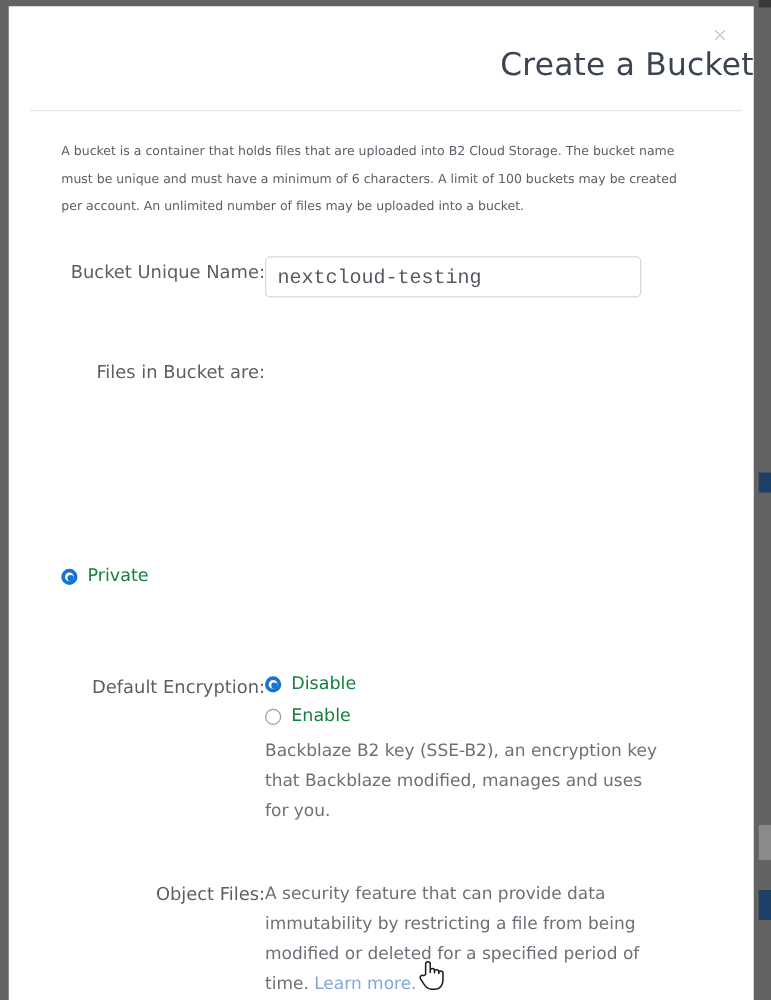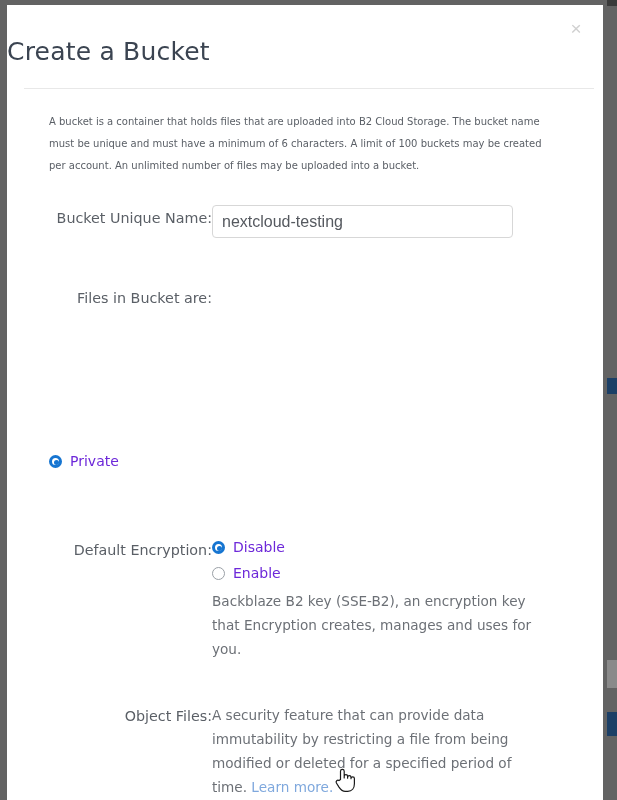--- a/index.html
+++ b/index.html
@@ -51,21 +51,21 @@
     line-height: 22px;
     text-align: center;
     font-size: 19px;
     color: #d0d0d0;
     font-family: "Liberation Sans", sans-serif;
     cursor: pointer;
     user-select: none;
   }
 
   #modal-title {
-    text-align: left;
+    text-align: right;
     font-size: 25px;
     font-weight: 400;
     color: #3b4451;
     letter-spacing: 0.2px;
     margin: 0;
     padding: 32px 0 0 0;
     font-family: "DejaVu Sans", sans-serif;
   }
 
   #title-divider {
@@ -110,21 +110,21 @@
 
   #bucket-name-input {
     box-sizing: border-box;
     width: 301px;
     height: 33px;
     border: 1px solid #d7d7d7;
     border-radius: 4px;
     padding: 0 9px;
     font-size: 16px;
     color: #55595f;
-    font-family: Liberation Sans, sans-serif;
+    font-family: Liberation Mono, monospace;
     background: #fff;
     outline: none;
   }
   #bucket-name-input::placeholder { color: #b4b4b4; }
 
   
   .radio-group { margin: 0; }
   .radio-opt {
     display: flex;
     align-items: center;
@@ -152,21 +152,21 @@
     position: absolute;
     left: 2px;
     top: 2px;
     width: 5px;
     height: 5px;
     border-radius: 50%;
     background: #1675d1;
   }
   .radio-label {
     font-size: 14px;
-    color: #6d28d9;
+    color: #15803d;
     line-height: 20px;
   }
 
   .helper-text {
     font-size: 13.6px;
     color: #6c7076;
     line-height: 24px;
     margin: 6px 0 0 0;
     max-width: 320px;
   }
@@ -247,21 +247,21 @@
         <div class="radio-group">
           <div class="radio-opt">
             <span class="radio-mark checked"></span>
             <span class="radio-label">Disable</span>
           </div>
           <div class="radio-opt">
             <span class="radio-mark"></span>
             <span class="radio-label">Enable</span>
           </div>
         </div>
-        <p class="helper-text">Backblaze B2 key (SSE-B2), an encryption key that Encryption creates, manages and uses for you.</p>
+        <p class="helper-text">Backblaze B2 key (SSE-B2), an encryption key that Backblaze modified, manages and uses for you.</p>
       </div>
     </div>
 
     <div class="row" id="row-objectlock">
       <div class="row-label">Object Files:</div>
       <div class="row-field">
         <p class="helper-text" id="objectlock-desc"><span>A security feature that can provide data immutability by restricting a file from being modified or deleted for a specified period of time. </span><a id="learn-more-link" href="#">Learn more.</a></p>
         <div class="radio-group" id="objectlock-radios">
           <div class="radio-opt">
             <span class="radio-mark checked"></span>

